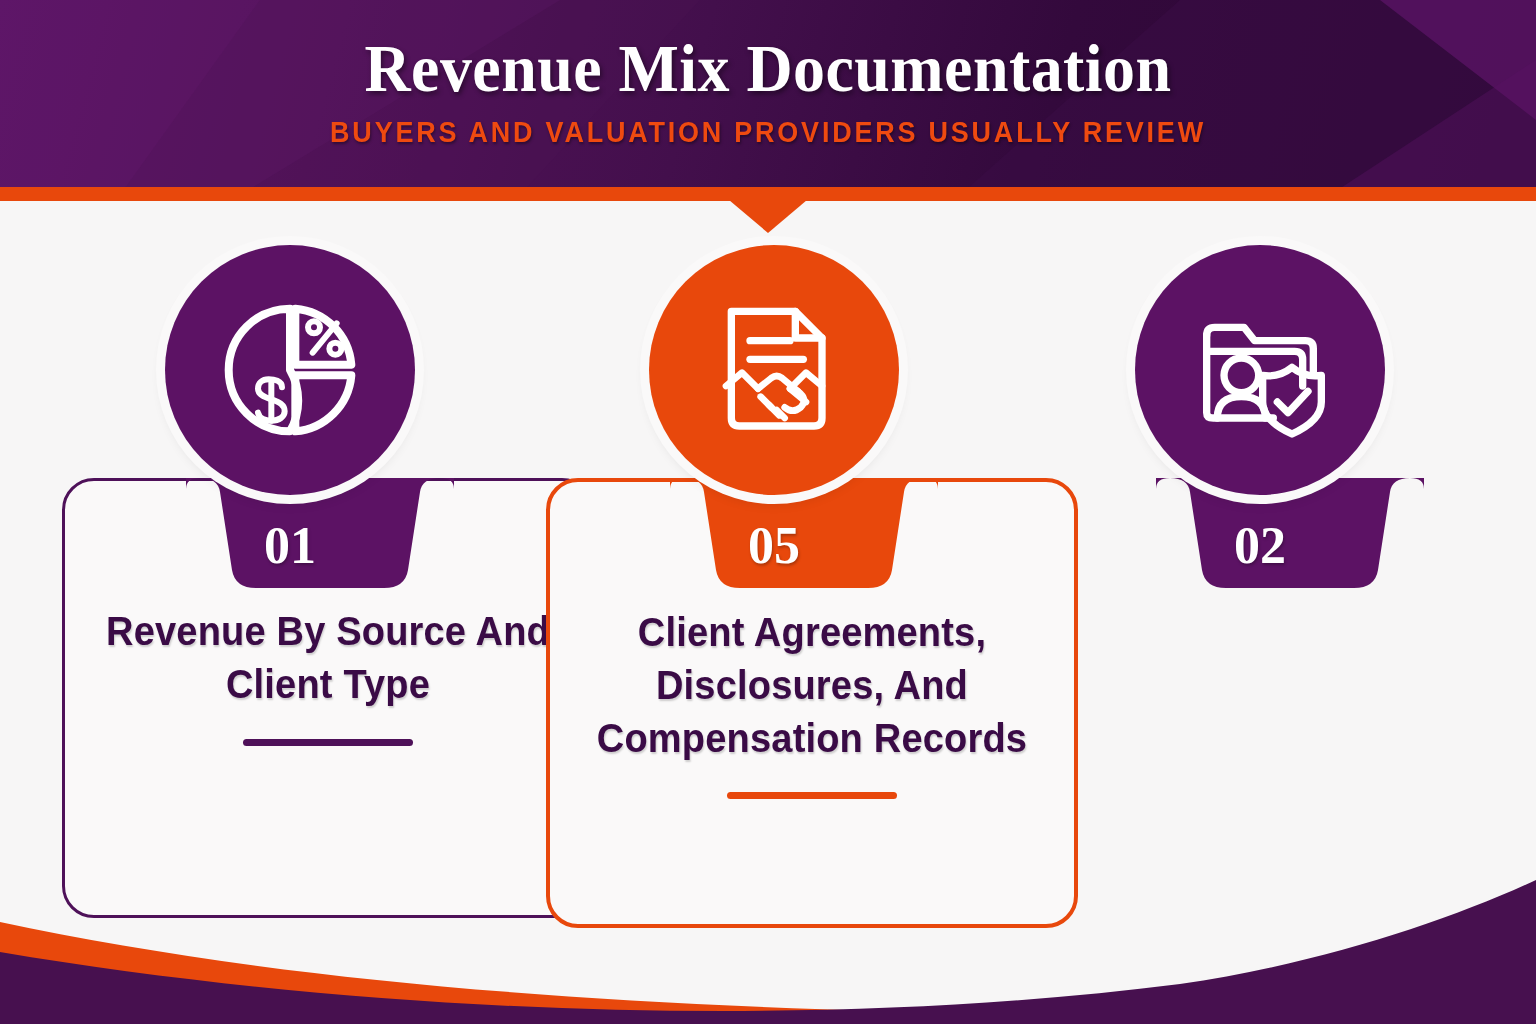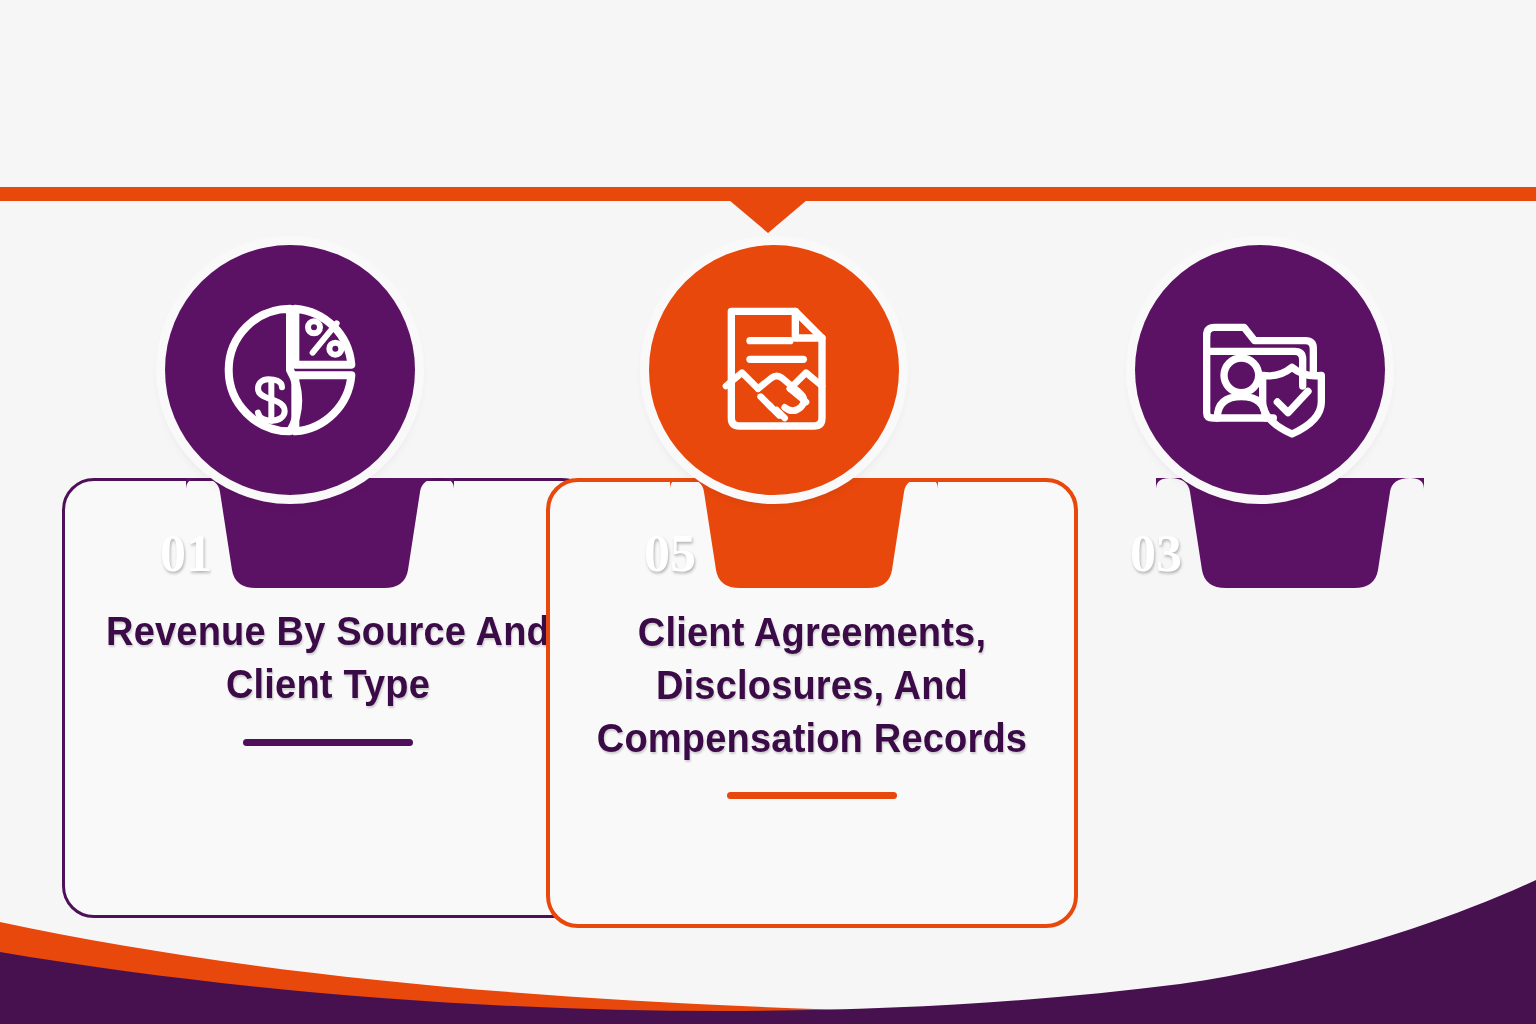--- a/index.html
+++ b/index.html
@@ -159,30 +159,30 @@
   .icon-unit.u3 { left: 1130px; top: 240px; }
 
   .badge-svg {
     position: absolute;
     left: 0;
     top: 0;
   }
   .badge-num {
     position: absolute;
     width: 260px;
+    text-align: center;
     left: 0;
     top: 280px;
     font-family: "Liberation Serif", "DejaVu Serif", serif;
     font-weight: 700;
     font-size: 52px;
     line-height: 1;
     color: #FFFFFF;
     z-index: 3;
     text-shadow: 1px 2px 3px rgba(0,0,0,0.28);
-    margin-top: 8px;
   }
   .icon-circle {
     position: absolute;
     left: 5px;
     top: 5px;
     width: 250px;
     height: 250px;
     border-radius: 50%;
     background: #5C1264;
     z-index: 2;
@@ -192,20 +192,33 @@
     justify-content: center;
   }
   .u2 .icon-circle { background: #E8480C; }
   .icon-glyph { display: block; }
 </style>
 </head>
 <body>
 
 <div id="infographic">
 
+  <div class="header">
+    <svg class="header-facets" viewBox="0 0 1536 195" preserveAspectRatio="none">
+      <polygon points="1180,0 1536,0 1536,195 960,195" fill="#3B0C45" opacity="0.55"></polygon>
+      <polygon points="1380,0 1536,0 1536,120" fill="#6A1874" opacity="0.55"></polygon>
+      <polygon points="1330,195 1536,60 1536,195" fill="#5A1263" opacity="0.40"></polygon>
+      <polygon points="0,0 560,0 240,195 0,195" fill="#621B6C" opacity="0.30"></polygon>
+      <polygon points="260,0 700,0 520,195 120,195" fill="#4B1255" opacity="0.25"></polygon>
+    </svg>
+    <div class="header-text">
+      <h1 class="title">Revenue Mix Documentation</h1>
+      <p class="subtitle">BUYERS AND VALUATION PROVIDERS USUALLY REVIEW</p>
+    </div>
+  </div>
   <div class="divider"></div>
   <div class="divider-notch"></div>
 
   <svg class="bottom-waves" viewBox="0 0 1536 180" preserveAspectRatio="none">
     <path d="M0,78 C340,150 780,182 1536,168 L1536,180 L0,180 Z" fill="#E8480C"></path>
     <path d="M0,108 C380,172 820,186 1180,140 C1320,120 1450,76 1536,36 L1536,180 L0,180 Z" fill="#47104F"></path>
   </svg>
 
   <div class="cards">
 
@@ -277,21 +290,21 @@
           </g>
         </svg>
       </div>
     </div>
 
     <div class="icon-unit u3">
       <svg class="badge-svg" width="320" height="360" viewBox="0 0 320 360">
         <path d="M26,238 L26,249 Q26,238 40,238 Q58,238 60,252 L72,330 Q75,348 96,348 L224,348
                  Q245,348 248,330 L260,252 Q262,238 280,238 Q294,238 294,249 L294,238 Z" fill="#5C1264"></path>
       </svg>
-      <div class="badge-num">03</div>
+      <div class="badge-num">02</div>
       <div class="icon-circle">
         <svg class="icon-glyph" width="160" height="160" viewBox="0 0 120 120">
           <g fill="none" stroke="#FFFFFF" stroke-width="5.5" stroke-linecap="round" stroke-linejoin="round">
             <path d="M20,34 Q20,28 26,28 L48,28 L56,38 L94,38 Q100,38 100,44 L100,64"></path>
             <path d="M20,34 L20,92 Q20,96 25,96 L70,96"></path>
             <path d="M20,46 L86,46 Q92,46 92,52 L92,72"></path>
           </g>
           <g fill="none" stroke="#FFFFFF" stroke-width="5.5" stroke-linecap="round" stroke-linejoin="round">
             <circle cx="46" cy="64" r="13"></circle>
             <path d="M28,96 Q28,80 46,80 Q64,80 64,96"></path>

